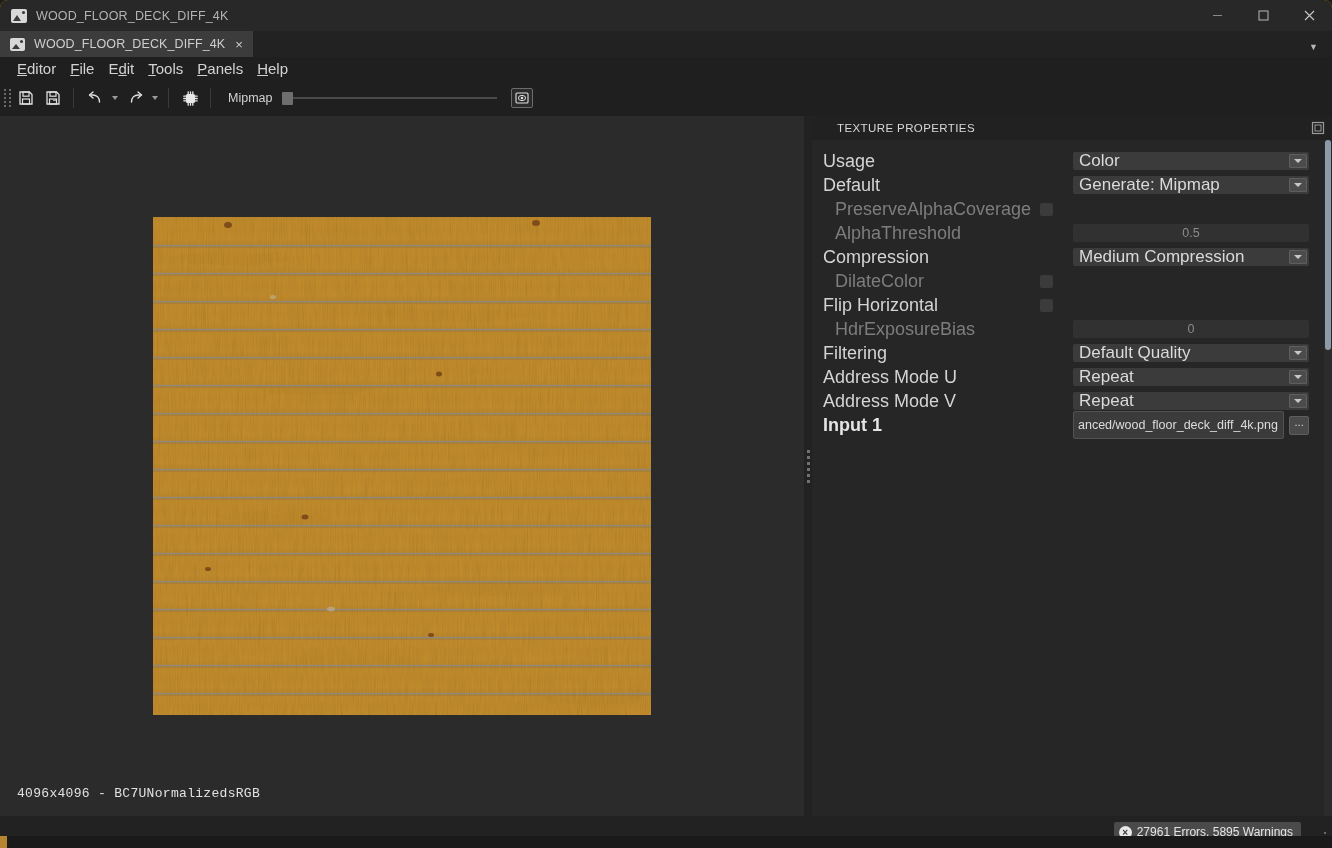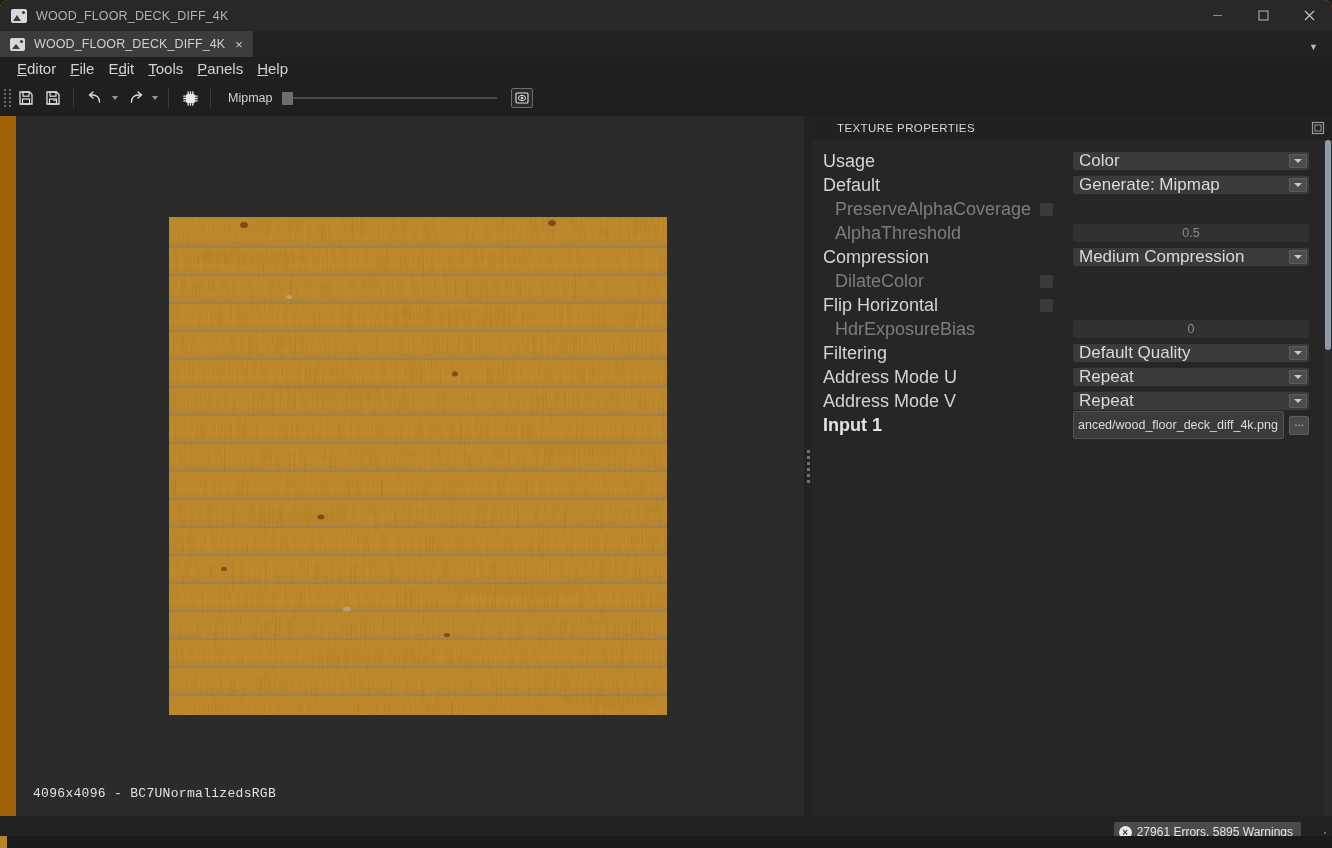--- a/index.html
+++ b/index.html
@@ -248,21 +248,21 @@
     align-items: center;
     justify-content: center;
     flex: 0 0 auto;
     background: #2a2a2a;
   }
   .preview-btn svg { display: block; }
 
   
   .viewport {
     position: absolute;
-    top: 116px; left: 16px;
+    top: 116px; left: 0;
     width: 804px; height: 700px;
     background: #2b2b2b;
     overflow: hidden;
   }
   .texture-wrap {
     position: absolute;
     left: 153px; top: 101px;
     width: 498px; height: 498px;
   }
   .texture {

